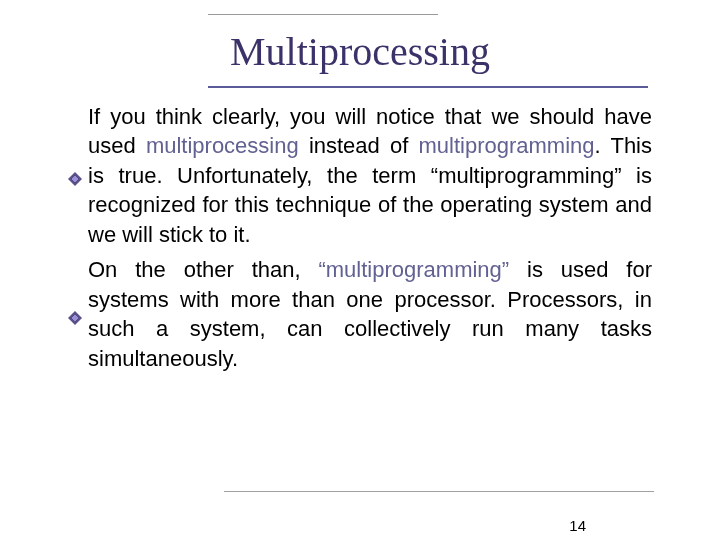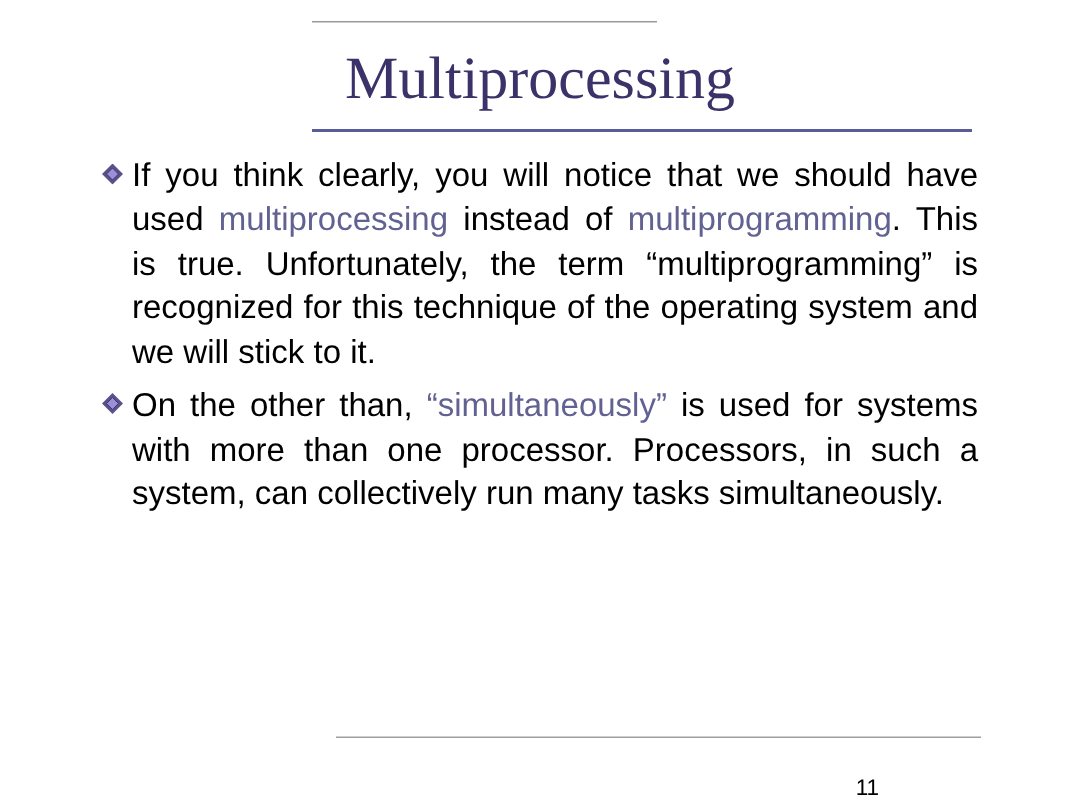--- a/index.html
+++ b/index.html
@@ -45,21 +45,21 @@
     background: #5b5b9a;
   }
   .body {
     position: absolute;
     top: 102px;
     left: 68px;
     width: 584px;
   }
   .bullet-row {
     display: flex;
-    align-items: flex-start;
+    align-items: center;
     margin-bottom: 6px;
   }
   .bullet-icon {
     flex: 0 0 auto;
     width: 14px;
     height: 14px;
     margin-top: 7px;
     margin-right: 6px;
   }
   .bullet-icon svg {
@@ -122,23 +122,23 @@
 
     <div class="bullet-row">
       <div class="bullet-icon">
         <svg width="14" height="14" viewBox="0 0 14 14">
           <path d="M7 0 L14 7 L7 14 L0 7 Z" fill="#5a508a"></path>
           <path d="M7 3 L11 7 L7 11 L3 7 Z" fill="#9a8fd8"></path>
           <path d="M7 3 L11 7 L7 11 L3 7 Z" fill="none" stroke="#3a3060" stroke-width="0.6"></path>
         </svg>
       </div>
       <div class="bullet-text">
-        <span>On the other than, </span><span class="kw">“simultaneously”</span><span></span><span class="kw"></span><span> is used for systems with more than one processor. Processors, in such a system, can collectively run many tasks simultaneously.</span>
+        <span>On the other than, </span><span class="kw">“multiprogramming”</span><span></span><span class="kw"></span><span> is used for systems with more than one processor. Processors, in such a system, can collectively run many tasks simultaneously.</span>
       </div>
     </div>
 
   </div>
 
   <div class="footer-rule"></div>
 
-  <div class="page-num">11</div>
+  <div class="page-num">14</div>
 
 </div>
 
 </body></html>

